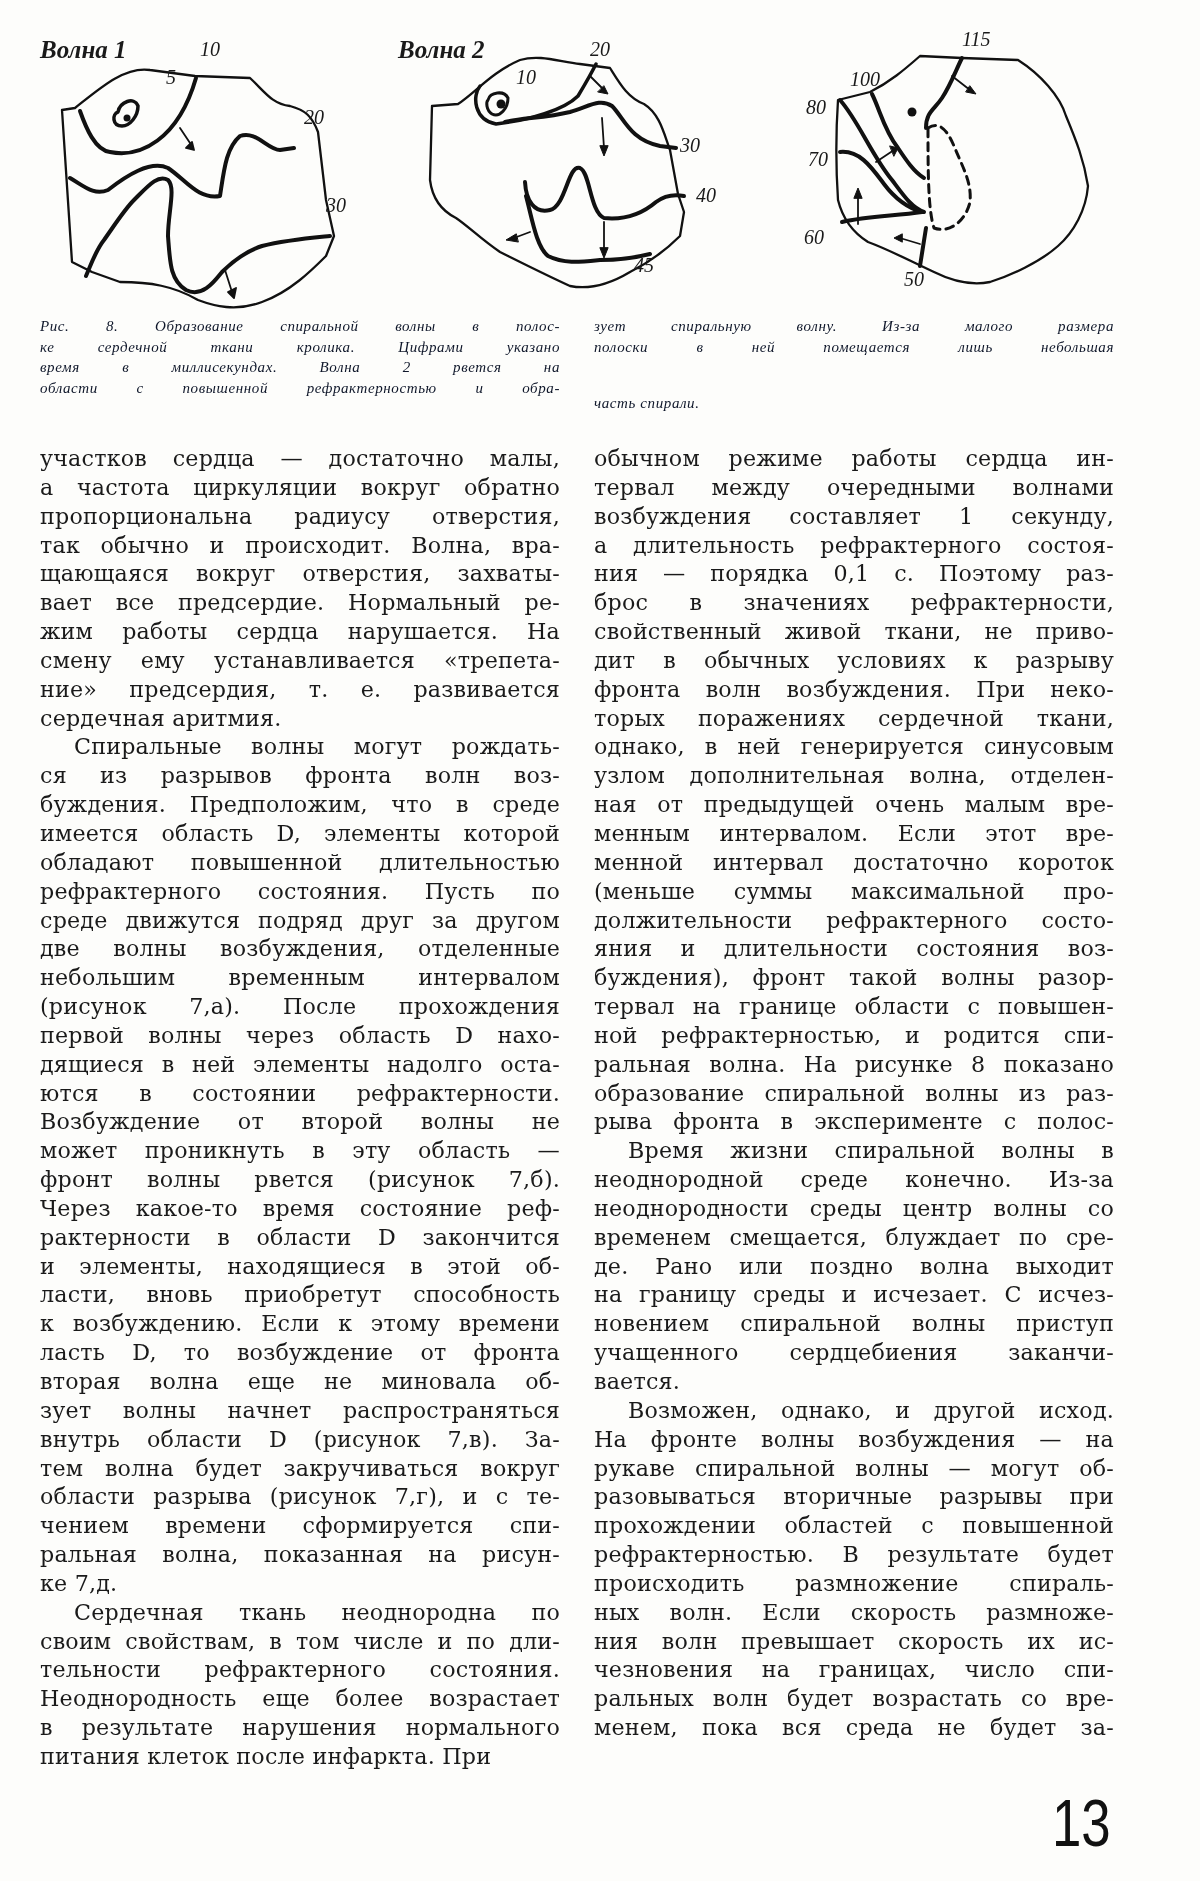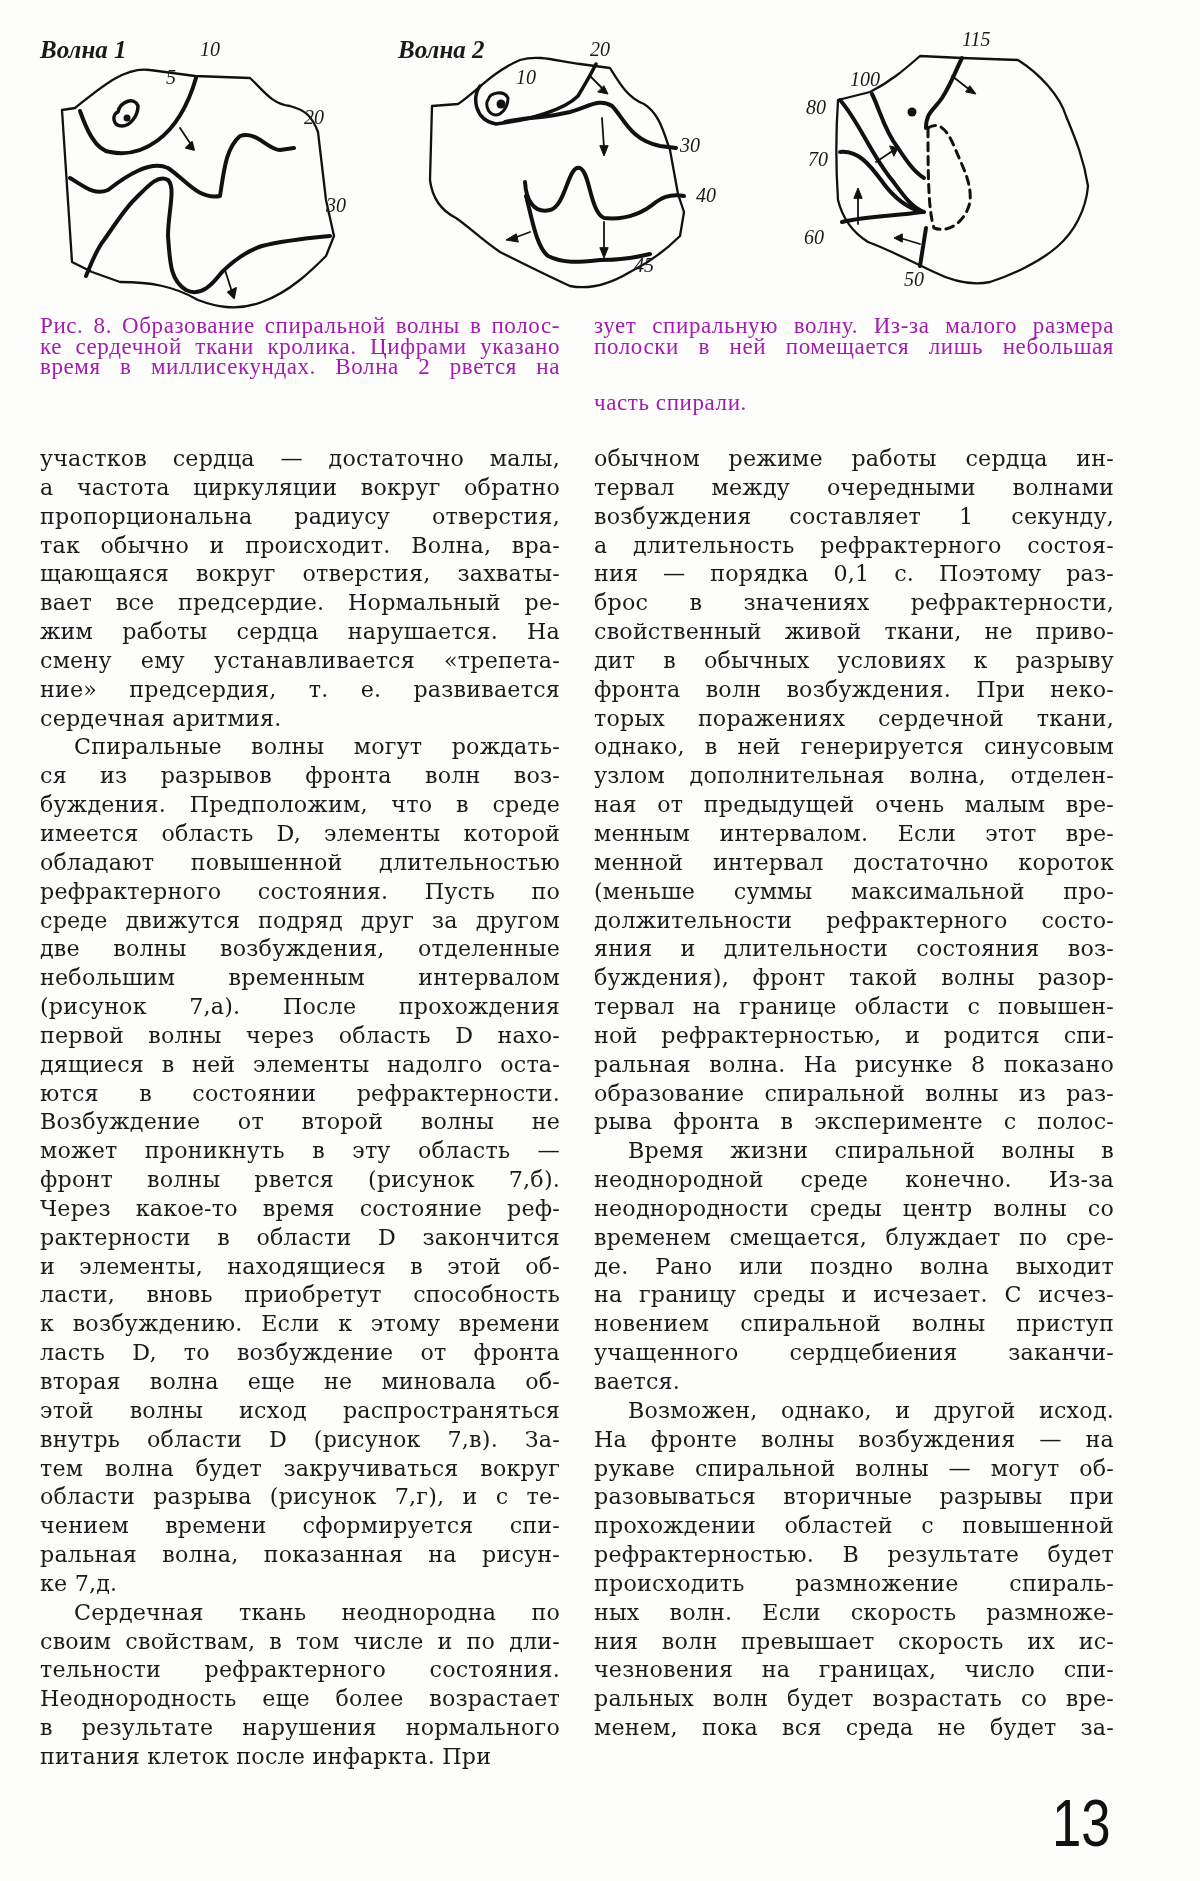--- a/index.html
+++ b/index.html
@@ -1,21 +1,21 @@
 <!DOCTYPE html>
 <html><head>
 <meta charset="utf-8">
 <style>
   html,body{margin:0;padding:0;background:#fdfdfb;}
   body{width:1200px;height:1881px;position:relative;overflow:hidden;font-family:"DejaVu Serif","Liberation Serif",serif;color:#1a1a1a;}
   .fig{position:absolute;top:0;left:0;width:1008px;height:315px;}
   .fig svg{position:absolute;left:0;top:0;}
   .wlabel{position:absolute;font-family:"Liberation Serif",serif;font-style:italic;font-weight:bold;font-size:25px;}
   .num{position:absolute;font-family:"Liberation Serif",serif;font-style:italic;font-size:20px;}
-  .caption{position:absolute;font-family:"Liberation Serif",serif;font-size:23px;line-height:20.5px;letter-spacing:0.6px;color:#a21caf;}
+  .caption{position:absolute;font-family:"Liberation Serif",serif;font-style:italic;font-size:15px;line-height:20.5px;letter-spacing:0.6px;color:#0f172a;}
   .caption .ln{display:block;text-align:justify;text-align-last:justify;white-space:nowrap;}
   .caption .ln.last{text-align-last:left;margin-top:36px;}
   .col{position:absolute;top:444px;font-family:"DejaVu Serif",serif;font-size:22.2px;line-height:28.85px;letter-spacing:0.2px;}
   .col .ln{display:block;text-align:justify;text-align-last:justify;white-space:nowrap;height:28.85px;overflow:visible;}
   .col .ln.last{text-align-last:left;}
   .col .ln.indent{padding-left:34px;}
   .col-left{left:40px;width:520px;}
   .col-right{left:594px;width:520px;}
   .pagenum{position:absolute;left:1052px;top:1790px;font-family:"Liberation Sans",sans-serif;font-size:66px;line-height:66px;transform:scaleX(0.8);transform-origin:left top;color:#111;}
 </style>
@@ -95,20 +95,21 @@
   <span class="num" style="left:806px;top:96px;">80</span>
   <span class="num" style="left:808px;top:148px;">70</span>
   <span class="num" style="left:804px;top:226px;">60</span>
   <span class="num" style="left:904px;top:268px;">50</span>
 </div>
 
 <div class="caption" style="left:40px;top:316px;width:520px;">
   <span class="ln">Рис. 8. Образование спиральной волны в полос-</span>
   <span class="ln">ке сердечной ткани кролика. Цифрами указано</span>
   <span class="ln">время в миллисекундах. Волна 2 рвется на</span>
+  <span class="ln">области с повышенной рефрактерностью и обра-</span>
 </div>
 <div class="caption" style="left:594px;top:316px;width:520px;">
   <span class="ln">зует спиральную волну. Из-за малого размера</span>
   <span class="ln">полоски в ней помещается лишь небольшая</span>
   <span class="ln last">часть спирали.</span>
 </div>
 
 <div class="col col-left" id="colL">
     <span class="ln">участков сердца — достаточно малы,</span>
     <span class="ln">а частота циркуляции вокруг обратно</span>
@@ -136,21 +137,21 @@
     <span class="ln">Возбуждение от второй волны не</span>
     <span class="ln">может проникнуть в эту область —</span>
     <span class="ln">фронт волны рвется (рисунок 7,б).</span>
     <span class="ln">Через какое-то время состояние реф-</span>
     <span class="ln">рактерности в области D закончится</span>
     <span class="ln">и элементы, находящиеся в этой об-</span>
     <span class="ln">ласти, вновь приобретут способность</span>
     <span class="ln">к возбуждению. Если к этому времени</span>
     <span class="ln">ласть D, то возбуждение от фронта</span>
     <span class="ln">вторая волна еще не миновала об-</span>
-    <span class="ln">этой волны исход распространяться</span>
+    <span class="ln">зует волны начнет распространяться</span>
     <span class="ln">внутрь области D (рисунок 7,в). За-</span>
     <span class="ln">тем волна будет закручиваться вокруг</span>
     <span class="ln">области разрыва (рисунок 7,г), и с те-</span>
     <span class="ln">чением времени сформируется спи-</span>
     <span class="ln">ральная волна, показанная на рисун-</span>
     <span class="ln last">ке 7,д.</span>
     <span class="ln indent">Сердечная ткань неоднородна по</span>
     <span class="ln">своим свойствам, в том числе и по дли-</span>
     <span class="ln">тельности рефрактерного состояния.</span>
     <span class="ln">Неоднородность еще более возрастает</span>

